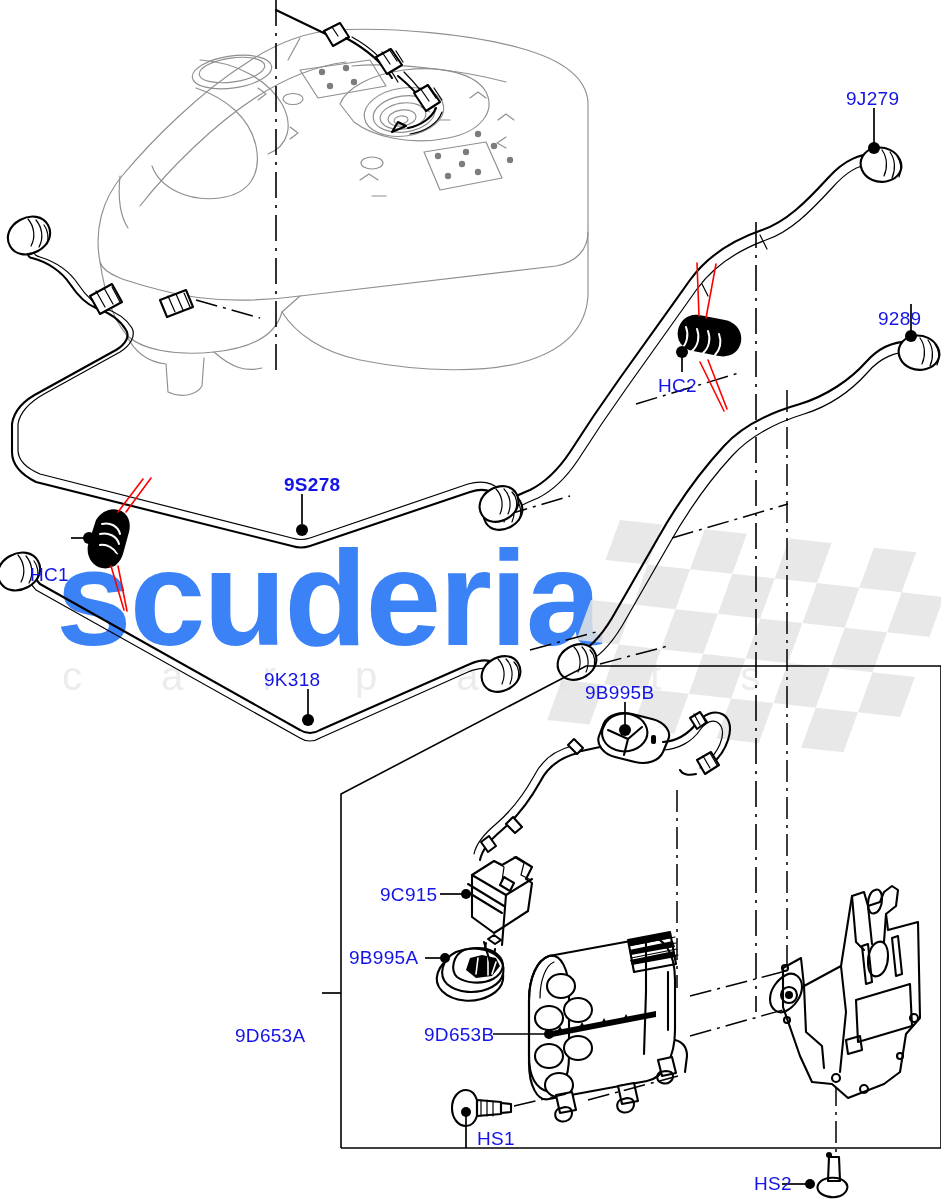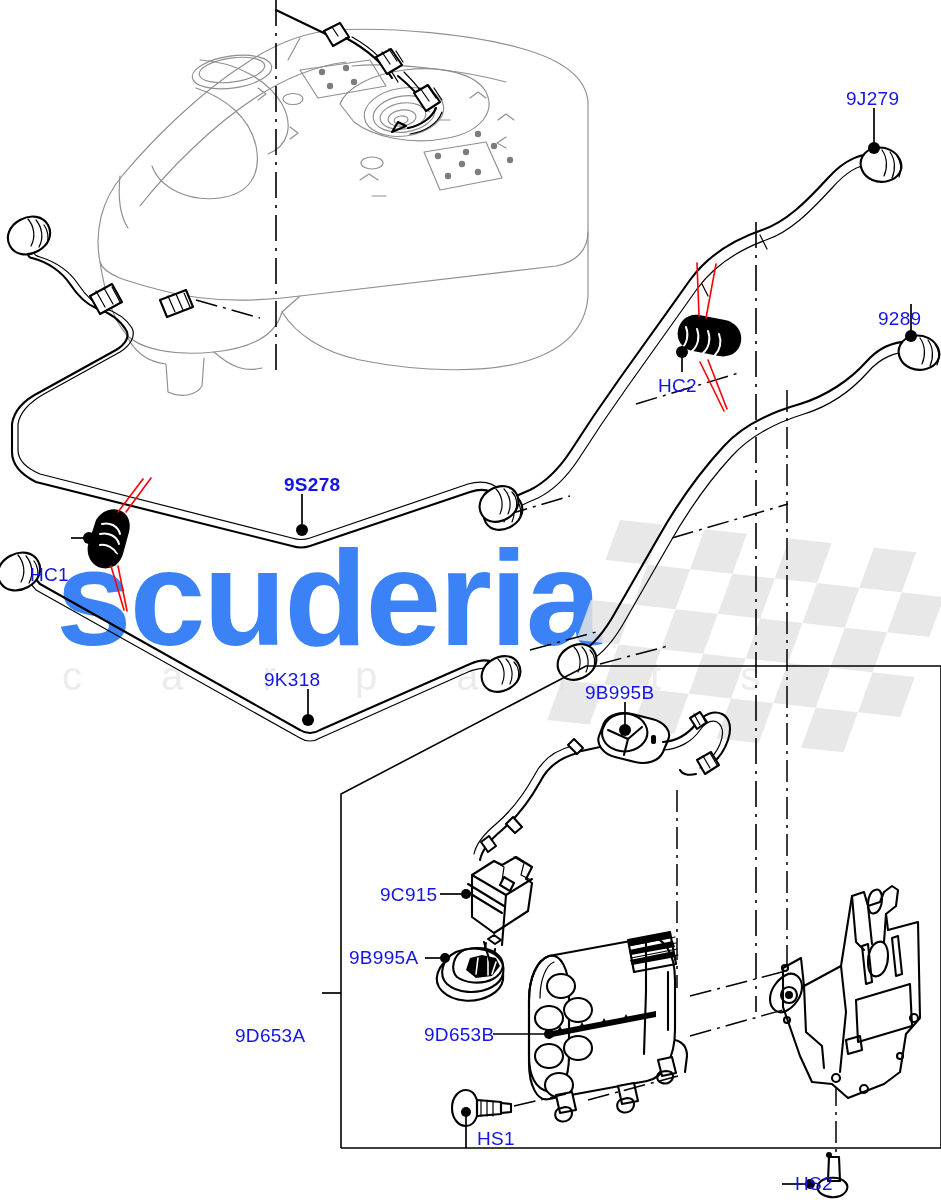--- a/index.html
+++ b/index.html
@@ -408,15 +408,15 @@
   <div class="lbl" style="left:658px;top:375px;">HC2</div>
   <div class="lbl" style="left:284px;top:474px;font-weight:bold;">9S278</div>
   <div class="lbl" style="left:30px;top:528px;margin-top:36px;">HC1</div>
   <div class="lbl" style="left:264px;top:669px;">9K318</div>
   <div class="lbl" style="left:585px;top:682px;">9B995B</div>
   <div class="lbl" style="left:380px;top:884px;">9C915</div>
   <div class="lbl" style="left:349px;top:947px;">9B995A</div>
   <div class="lbl" style="left:235px;top:983px;margin-top:42px;">9D653A</div>
   <div class="lbl" style="left:424px;top:1024px;">9D653B</div>
   <div class="lbl" style="left:477px;top:1128px;">HS1</div>
-  <div class="lbl" style="left:754px;top:1173px;margin-left:41px;">HS2</div>
+  <div class="lbl" style="left:754px;top:1173px;">HS2</div>
 
 </div>
 
 </body></html>

